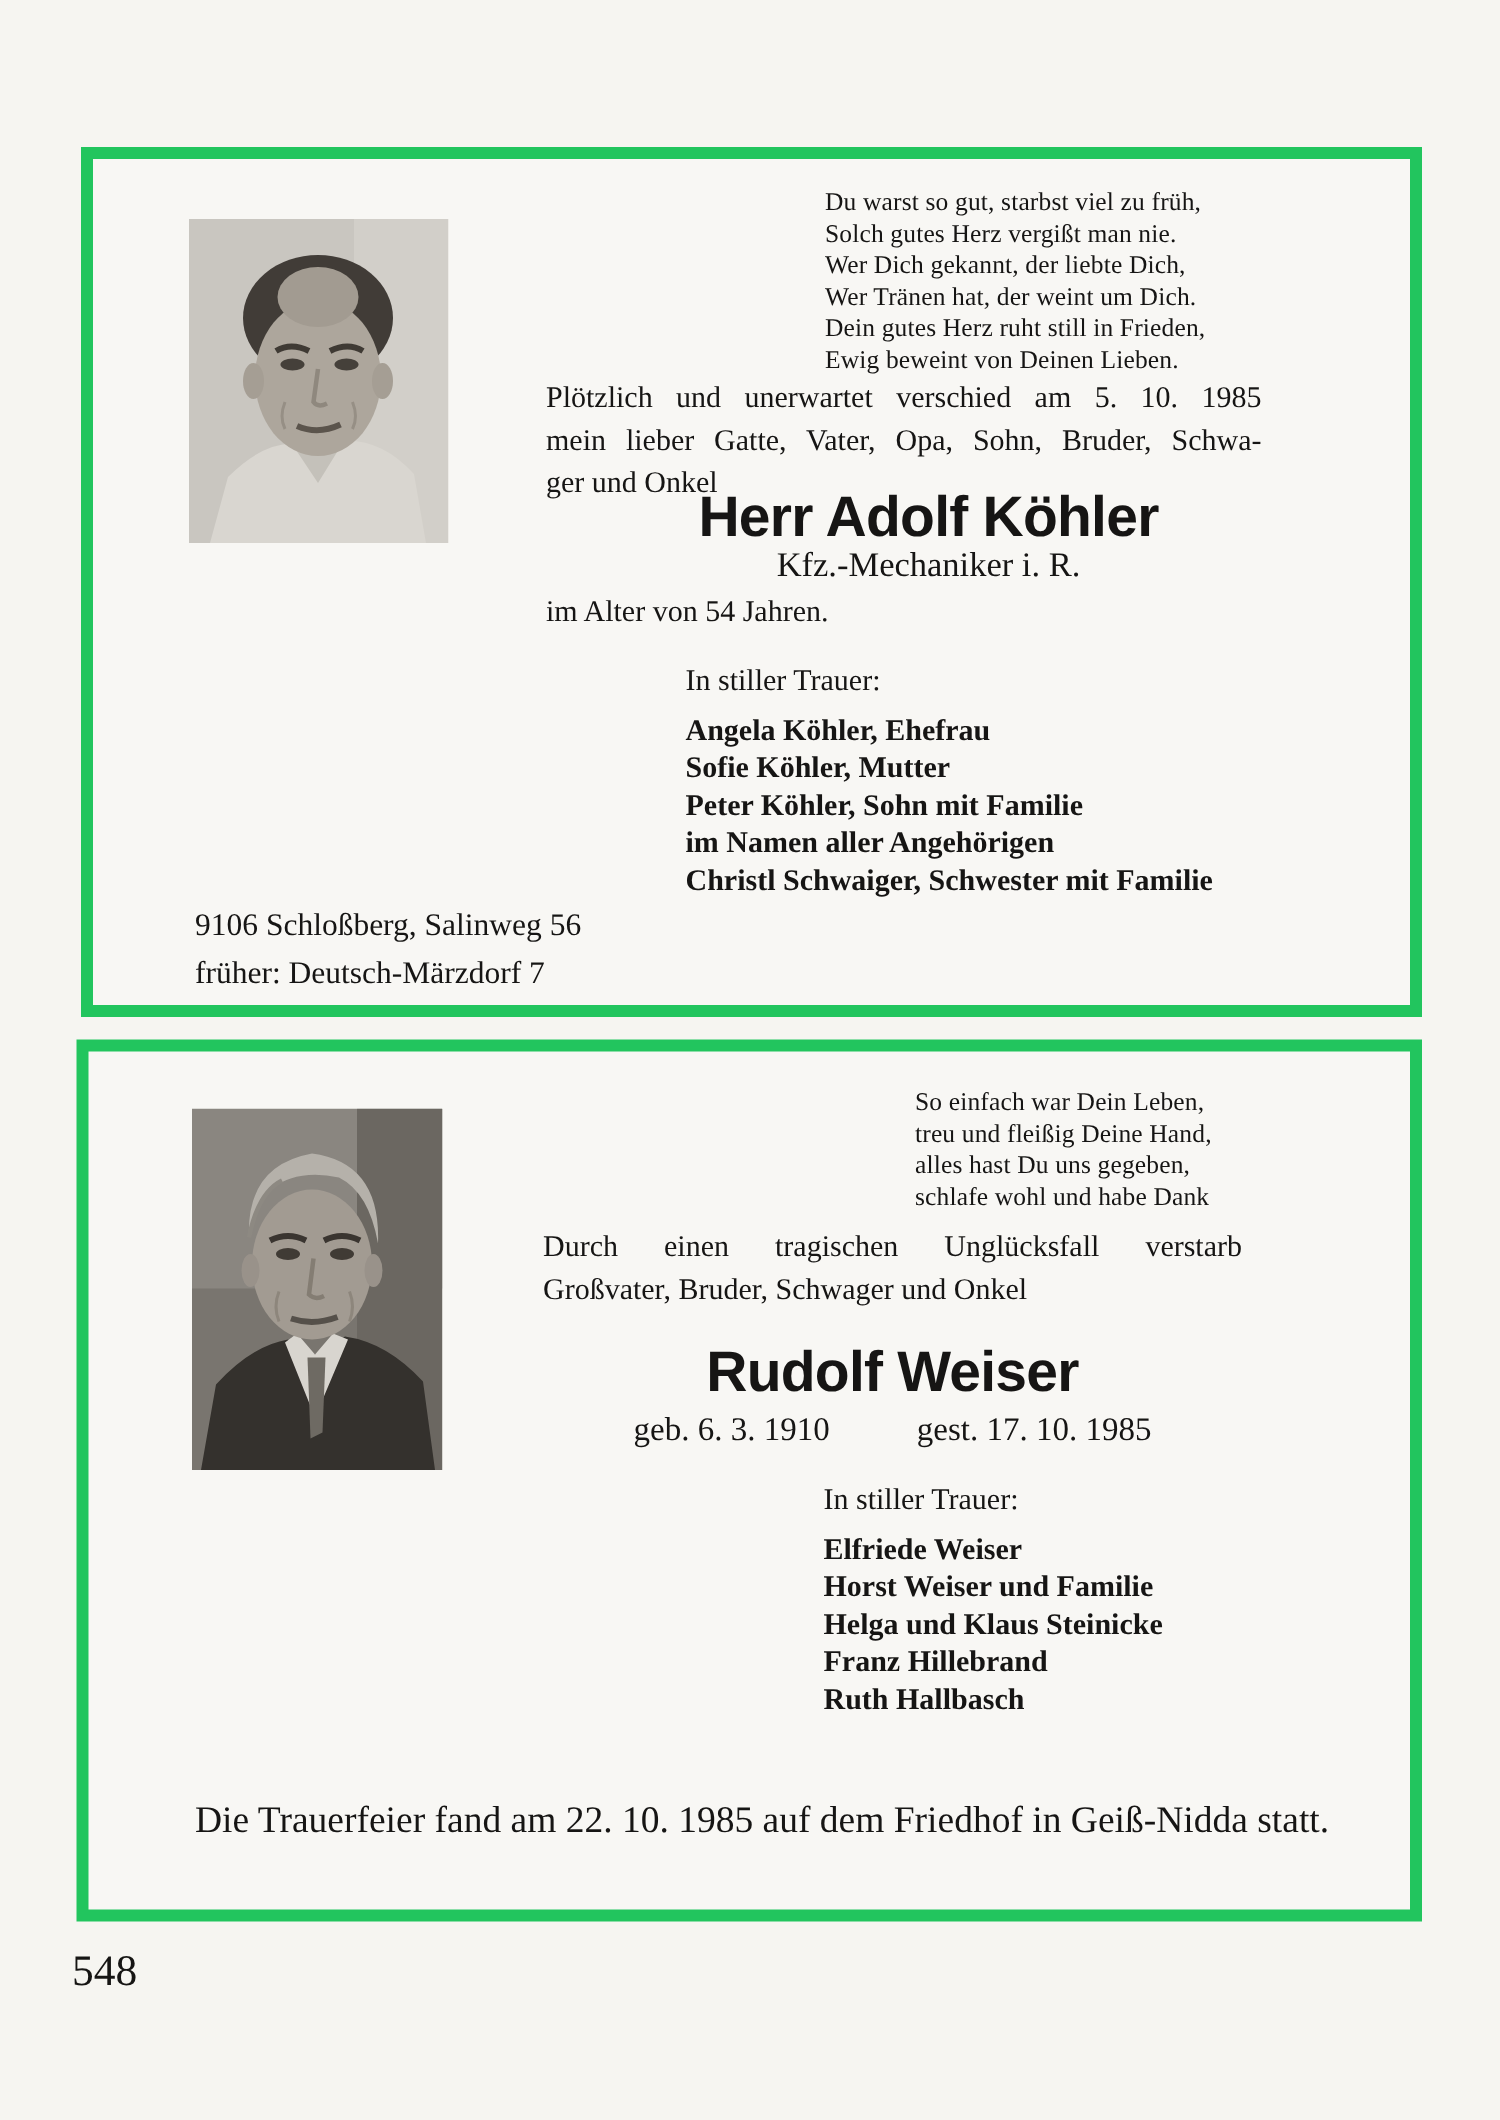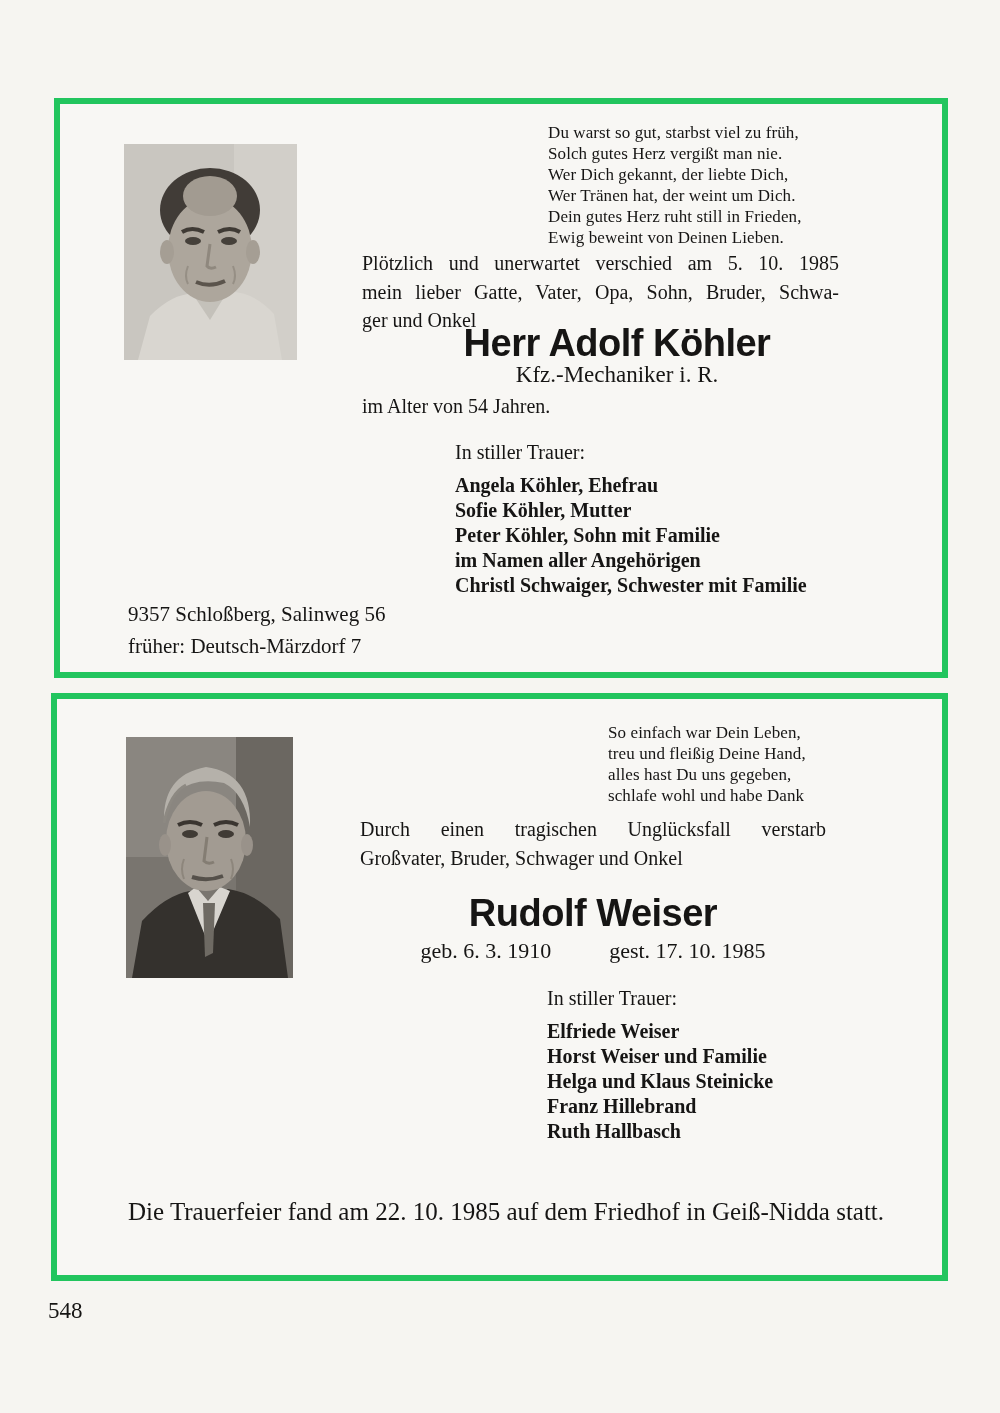--- a/index.html
+++ b/index.html
@@ -6,21 +6,21 @@
   html,body { width:1000px; height:1413px; }
   body {
     position:relative;
     background:#f6f5f1;
     color:#161514;
     font-family:"Liberation Serif", serif;
     overflow:hidden;
   }
   .card {
     position:absolute;
-    border:6px solid #22c55e;
+    border:8px solid #22c55e;
     background:#f8f7f4;
   }
   .card-1 { left:54px; top:98px;  width:894px; height:580px; }
   .card-2 { left:51px; top:693px; width:897px; height:588px; }
   .abs { position:absolute; }
   .photo { position:absolute; overflow:hidden; }
   .photo svg { display:block; }
 
   .poem { font-size:17px; line-height:21px; letter-spacing:0.1px; }
   .intro { font-size:20px; line-height:28.5px; }
@@ -34,21 +34,21 @@
     line-height:1.05;
   }
   .profession { font-size:23px; text-align:center; }
   .age-line { font-size:20px; }
   .mourning-label { font-size:20px; }
   .mourners { font-size:20px; font-weight:bold; line-height:25px; }
   .address { font-size:21px; line-height:32px; }
   .dates-row { display:flex; justify-content:center; gap:58px; font-size:22px; }
   .funeral-line { font-size:25px;margin-top:40px; }
   .address-2 { font-size:21px; line-height:27px; }
-  .page-number { font-size:23px; }
+  .page-number { font-size:29px; }
 </style>
 </head>
 <body>
 
 <div class="card card-1">
 
   <div class="photo" style="left:64px; top:40px; width:173px; height:216px;">
     <svg width="173" height="216" viewBox="0 0 173 216" xmlns="http://www.w3.org/2000/svg">
       <rect width="173" height="216" fill="#c9c6c0"></rect>
       <rect x="110" y="0" width="63" height="216" fill="#d2cfc9"></rect>
@@ -95,21 +95,21 @@
 
   <div class="abs mourners" style="left:395px; top:369px;">
       <div class="mourner-line">Angela Köhler, Ehefrau</div>
       <div class="mourner-line">Sofie Köhler, Mutter</div>
       <div class="mourner-line">Peter Köhler, Sohn mit Familie</div>
       <div class="mourner-line">im Namen aller Angehörigen</div>
       <div class="mourner-line">Christl Schwaiger, Schwester mit Familie</div>
     </div>
 
   <div class="abs address" style="left:68px; top:494px;">
-      <div class="address-line">9357 Schloßberg, Salinweg 56</div>
+      <div class="address-line">9106 Schloßberg, Salinweg 56</div>
       <div class="address-line">früher: Deutsch-Märzdorf 7</div>
     </div>
 </div>
 
 <div class="card card-2">
 
   <div class="photo" style="left:69px; top:38px; width:167px; height:241px;">
     <svg width="167" height="241" viewBox="0 0 167 241" xmlns="http://www.w3.org/2000/svg">
       <rect width="167" height="241" fill="#79756f"></rect>
       <rect x="0" y="0" width="167" height="120" fill="#8a8680"></rect>

